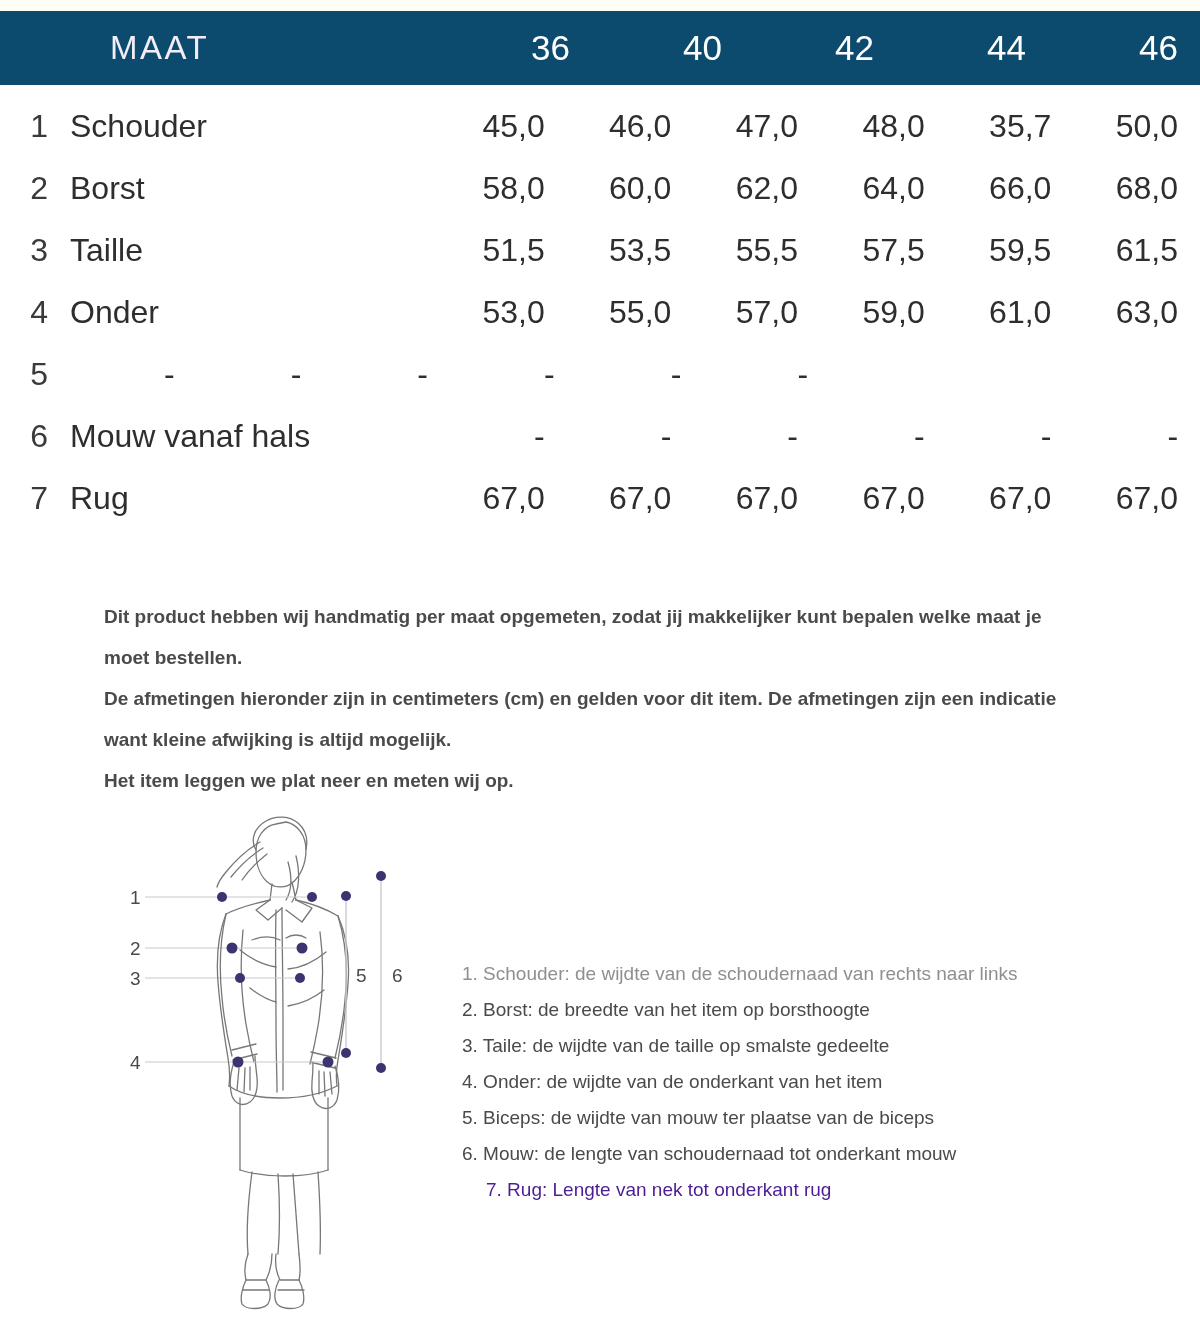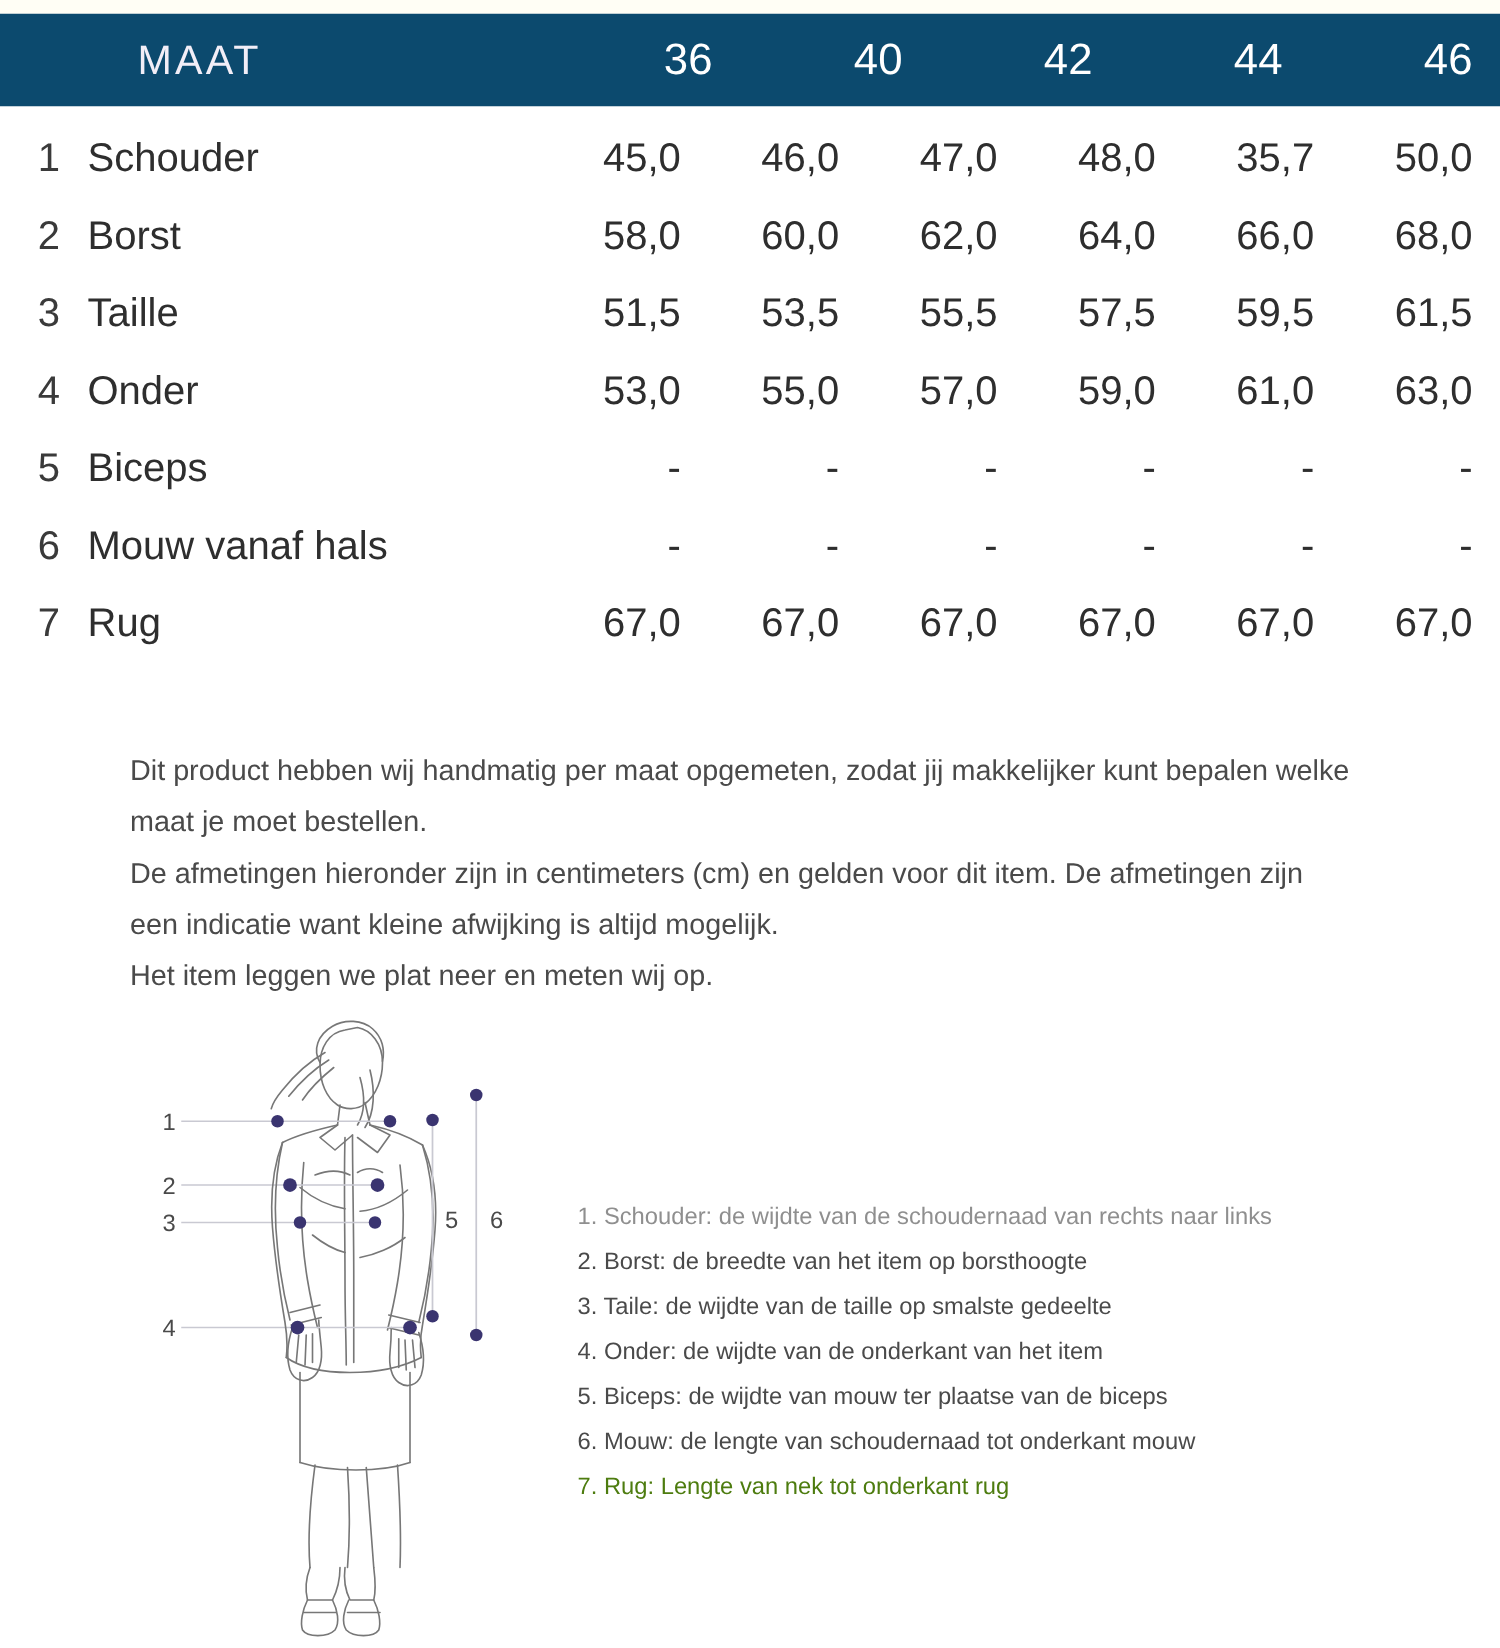--- a/index.html
+++ b/index.html
@@ -101,22 +101,22 @@
     font-weight: 300;
     color: #2e2e2e;
   }
 
   
   .intro {
     position: absolute;
     top: 596px;
     left: 104px;
     width: 980px;
-    font-size: 23px;
-    font-weight: 400;
+    font-size: 19px;
+    font-weight: 700;
     line-height: 41px;
     color: #4a4a4a;
   }
   .intro p { margin: 0; }
 
   
   .figure-block {
     position: absolute;
     top: 810px;
     left: 0;
@@ -137,21 +137,21 @@
     width: 620px;
     height: 290px;
     overflow: hidden;
     font-size: 19px;
     font-weight: 300;
     line-height: 36px;
     color: #4a4a4a;
   }
   .legend .li { white-space: normal; }
   .legend .li.first { color: #8f8f8f; }
-  .legend .li.last { color: #4d7c0f; }
+  .legend .li.last { color: #4c1d95; margin-left: 24px; }
 </style>
 </head>
 <body>
 
 <div class="top-strip"></div>
 
 <div class="header-bar">
   <div class="maat-label">MAAT</div>
   <div class="header-sizes">
     <div class="size-cell">36</div>
@@ -211,21 +211,20 @@
       <div class="val">55,0</div>
       <div class="val">57,0</div>
       <div class="val">59,0</div>
       <div class="val">61,0</div>
       <div class="val">63,0</div>
     </div>
   </div>
 
   <div class="mrow">
     <div class="idx">5</div>
-    <div class="name">Biceps</div>
     <div class="vals">
       <div class="val">-</div>
       <div class="val">-</div>
       <div class="val">-</div>
       <div class="val">-</div>
       <div class="val">-</div>
       <div class="val">-</div>
     </div>
   </div>
 

